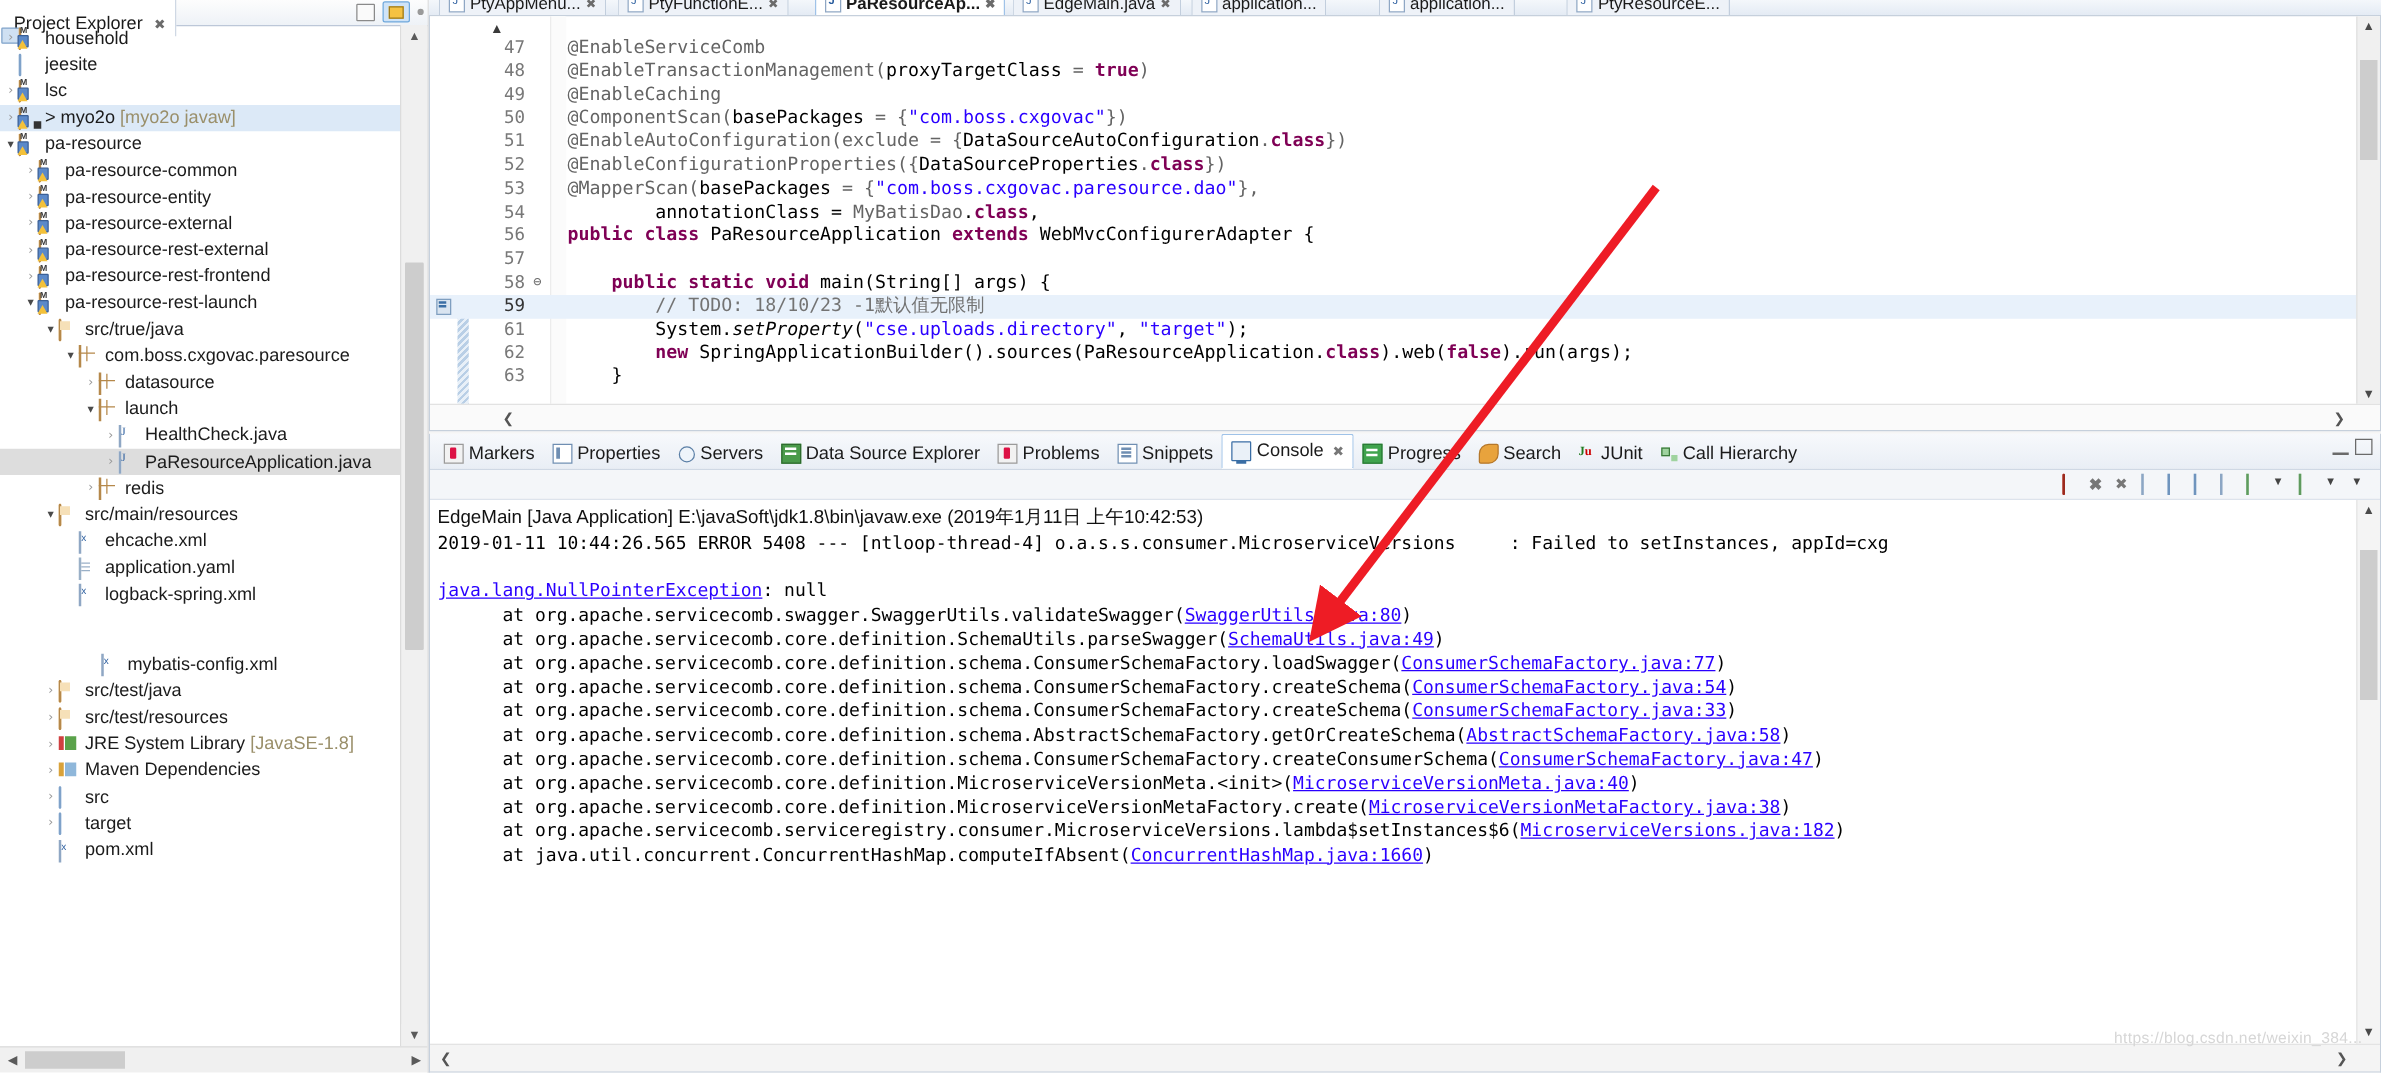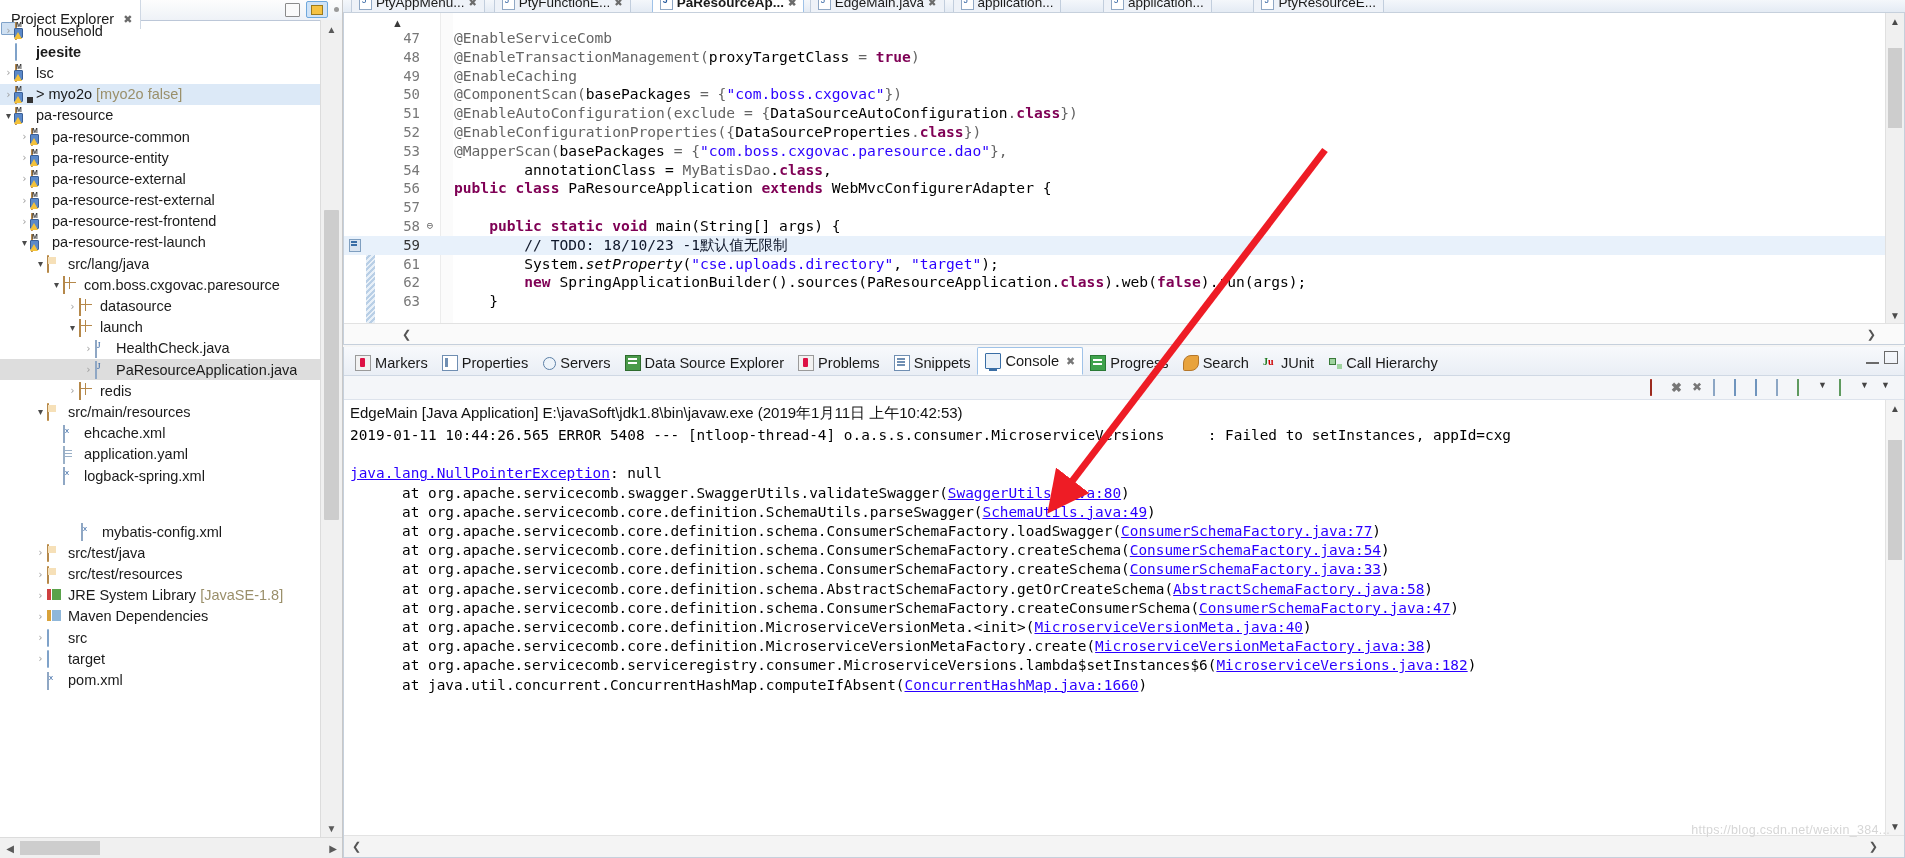--- a/index.html
+++ b/index.html
@@ -132,21 +132,21 @@
     position:absolute;left:0;width:76px;text-align:right;color:#787878;font-size:14px;
     font-family:"DejaVu Sans Mono",monospace;
   }
   .cline .fold{position:absolute;left:80px;width:12px;text-align:center;color:#6a6a6a;font-size:11px;}
   .cline .txt{position:absolute;left:110px;color:#000;}
   .cline.hl{background:#e8f1fb;}
   .cline.hl-num .num{color:#333;}
   .kw{color:#7f0055;font-weight:bold;}
   .str{color:#2a00ff;}
   .ann{color:#646464;}
-  .cmt{color:#0f172a;}
+  .cmt{color:#737373;}
   .typ{color:#000;}
   .gray{color:#646464;}
   .marker-todo{position:absolute;left:4px;top:2px;width:13px;height:13px;}
   .marker-todo:before{content:"";position:absolute;left:1px;top:1px;width:10px;height:11px;background:#d9e4f0;border:1px solid #7f9fc0;}
   .marker-todo:after{content:"";position:absolute;left:3px;top:3px;width:6px;height:2px;background:#3a6ea5;box-shadow:0 3px 0 #3a6ea5;}
   .bp-hatch{position:absolute;left:22px;top:0;width:9px;background:repeating-linear-gradient(135deg,#b9cfe6 0 2px,#e8f0f8 2px 4px);}
   .ed-vscroll{position:absolute;right:0;top:0;width:18px;bottom:20px;background:#f0f0f0;border-left:1px solid #e0e0e0;}
   .ed-vs-thumb{position:absolute;left:2px;top:35px;width:14px;height:80px;background:#cdcdcd;}
   .ed-vs-arrow{width:18px;height:17px;display:flex;align-items:center;justify-content:center;font-size:10px;color:#4a4a4a;}
   .ed-vs-arrow.b{position:absolute;bottom:0;}
@@ -259,34 +259,34 @@
         <span class="tool-dot"></span>
       </div>
     </div>
 
     <div class="tree" id="tree-host">
         <div class="node" style="padding-left: 2px;">
           <span class="arrow">›</span>
           <span class="ico"><span class="ic-prj mvn"></span><span class="ic-warn"></span></span>
           <span class="lbl">household</span>
         </div>
-        <div class="node" style="padding-left: 2px; font-weight: bold;">
+        <div class="node" style="padding-left: 2px;">
           <span class="arrow"></span>
           <span class="ico"><span class="ic-folder-plain"></span></span>
           <span class="lbl">jeesite</span>
         </div>
         <div class="node" style="padding-left: 2px;">
           <span class="arrow">›</span>
           <span class="ico"><span class="ic-prj mvn"></span><span class="ic-warn"></span></span>
           <span class="lbl">lsc</span>
         </div>
         <div class="node sel" style="padding-left: 2px;">
           <span class="arrow">›</span>
           <span class="ico"><span class="ic-prj mvn"></span><span class="ic-warn"></span><span style="position:absolute;right:-1px;bottom:-1px;width:6px;height:6px;background:#333;"></span></span>
-          <span class="lbl">&gt; myo2o <span class="suffix">[myo2o false]</span></span>
+          <span class="lbl">&gt; myo2o <span class="suffix">[myo2o javaw]</span></span>
         </div>
         <div class="node" style="padding-left: 2px;">
           <span class="arrow open">▾</span>
           <span class="ico"><span class="ic-prj mvn"></span><span class="ic-warn"></span></span>
           <span class="lbl">pa-resource</span>
         </div>
         <div class="node" style="padding-left: 18px;">
           <span class="arrow">›</span>
           <span class="ico"><span class="ic-prj mvn"></span><span class="ic-warn"></span></span>
           <span class="lbl">pa-resource-common</span>
@@ -312,21 +312,21 @@
           <span class="lbl">pa-resource-rest-frontend</span>
         </div>
         <div class="node" style="padding-left: 18px;">
           <span class="arrow open">▾</span>
           <span class="ico"><span class="ic-prj mvn"></span><span class="ic-warn"></span></span>
           <span class="lbl">pa-resource-rest-launch</span>
         </div>
         <div class="node" style="padding-left: 34px;">
           <span class="arrow open">▾</span>
           <span class="ico"><span class="ic-srcfolder"></span></span>
-          <span class="lbl">src/lang/java</span>
+          <span class="lbl">src/true/java</span>
         </div>
         <div class="node" style="padding-left: 50px;">
           <span class="arrow open">▾</span>
           <span class="ico"><span class="ic-pkg"></span></span>
           <span class="lbl">com.boss.cxgovac.paresource</span>
         </div>
         <div class="node" style="padding-left: 66px;">
           <span class="arrow">›</span>
           <span class="ico"><span class="ic-pkg"></span></span>
           <span class="lbl">datasource</span>

